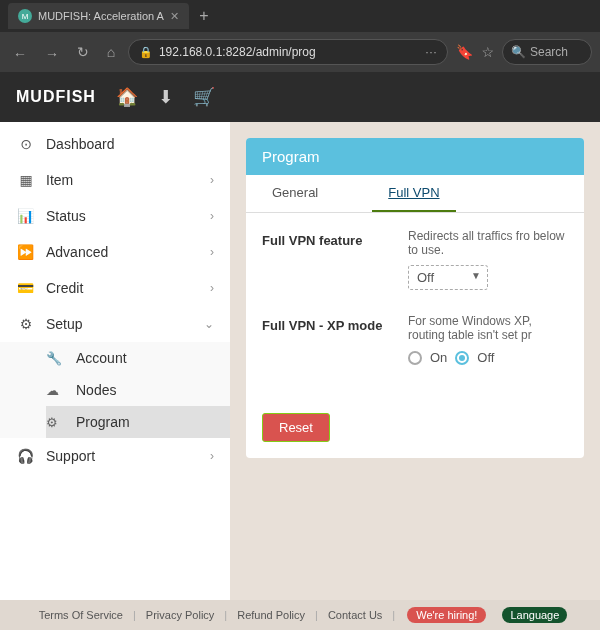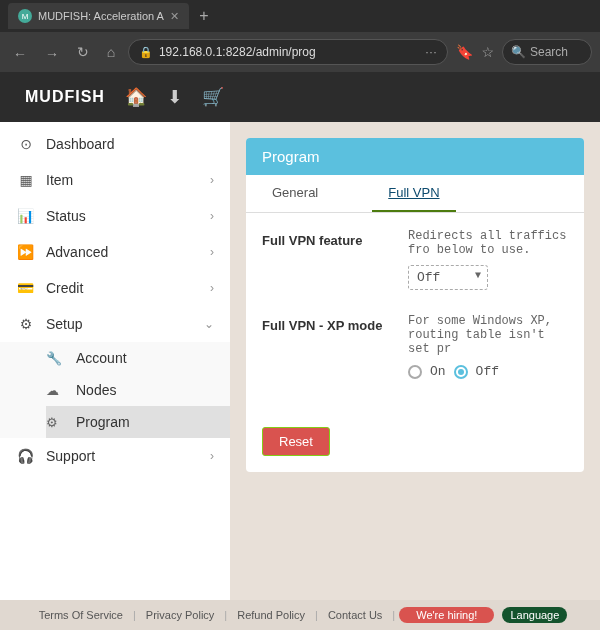--- a/index.html
+++ b/index.html
@@ -100,21 +100,21 @@
       font-size: 12px;
       min-width: 90px;
     }
 
     
     .app-header {
       background: #2c2c2c;
       height: 50px;
       display: flex;
       align-items: center;
-      padding: 0 25px;
+      padding: 0 16px;
       gap: 20px;
     }
     .app-logo {
       color: #fff;
       font-size: 16px;
       font-weight: bold;
       letter-spacing: 1px;
     }
     .header-icon {
       color: #ccc;
@@ -212,21 +212,20 @@
       min-width: 130px;
       font-size: 13px;
       font-weight: 600;
       color: #333;
       padding-top: 4px;
     }
     .form-control {
       flex: 1;
       font-size: 13px;
       color: #555;
-      font-family: Liberation Mono, monospace;
     }
     .form-desc {
       font-size: 12px;
       color: #666;
       margin-bottom: 8px;
     }
     .select-control {
       border: 1px dashed #aaa;
       padding: 4px 24px 4px 8px;
       font-size: 13px;
@@ -292,23 +291,23 @@
       color: #555;
       text-decoration: none;
       padding: 0 10px;
       cursor: pointer;
     }
     .footer-sep { color: #aaa; }
     .footer-badge-hiring {
       background: #d9534f;
       color: #fff;
       border-radius: 10px;
-      padding: 2px 17px;
+      padding: 2px 9px;
       font-size: 11px;
-      margin: 0 4px;
+      margin: 0 12px;
     }
     .footer-badge-lang {
       background: #14532d;
       color: #fff;
       border-radius: 10px;
       padding: 2px 8px;
       font-size: 11px;
       margin: 0 4px;
     }
   </style>

